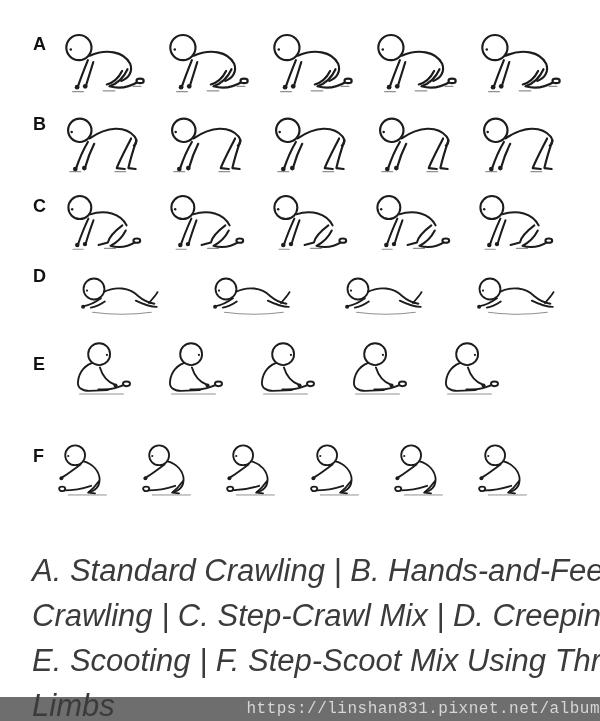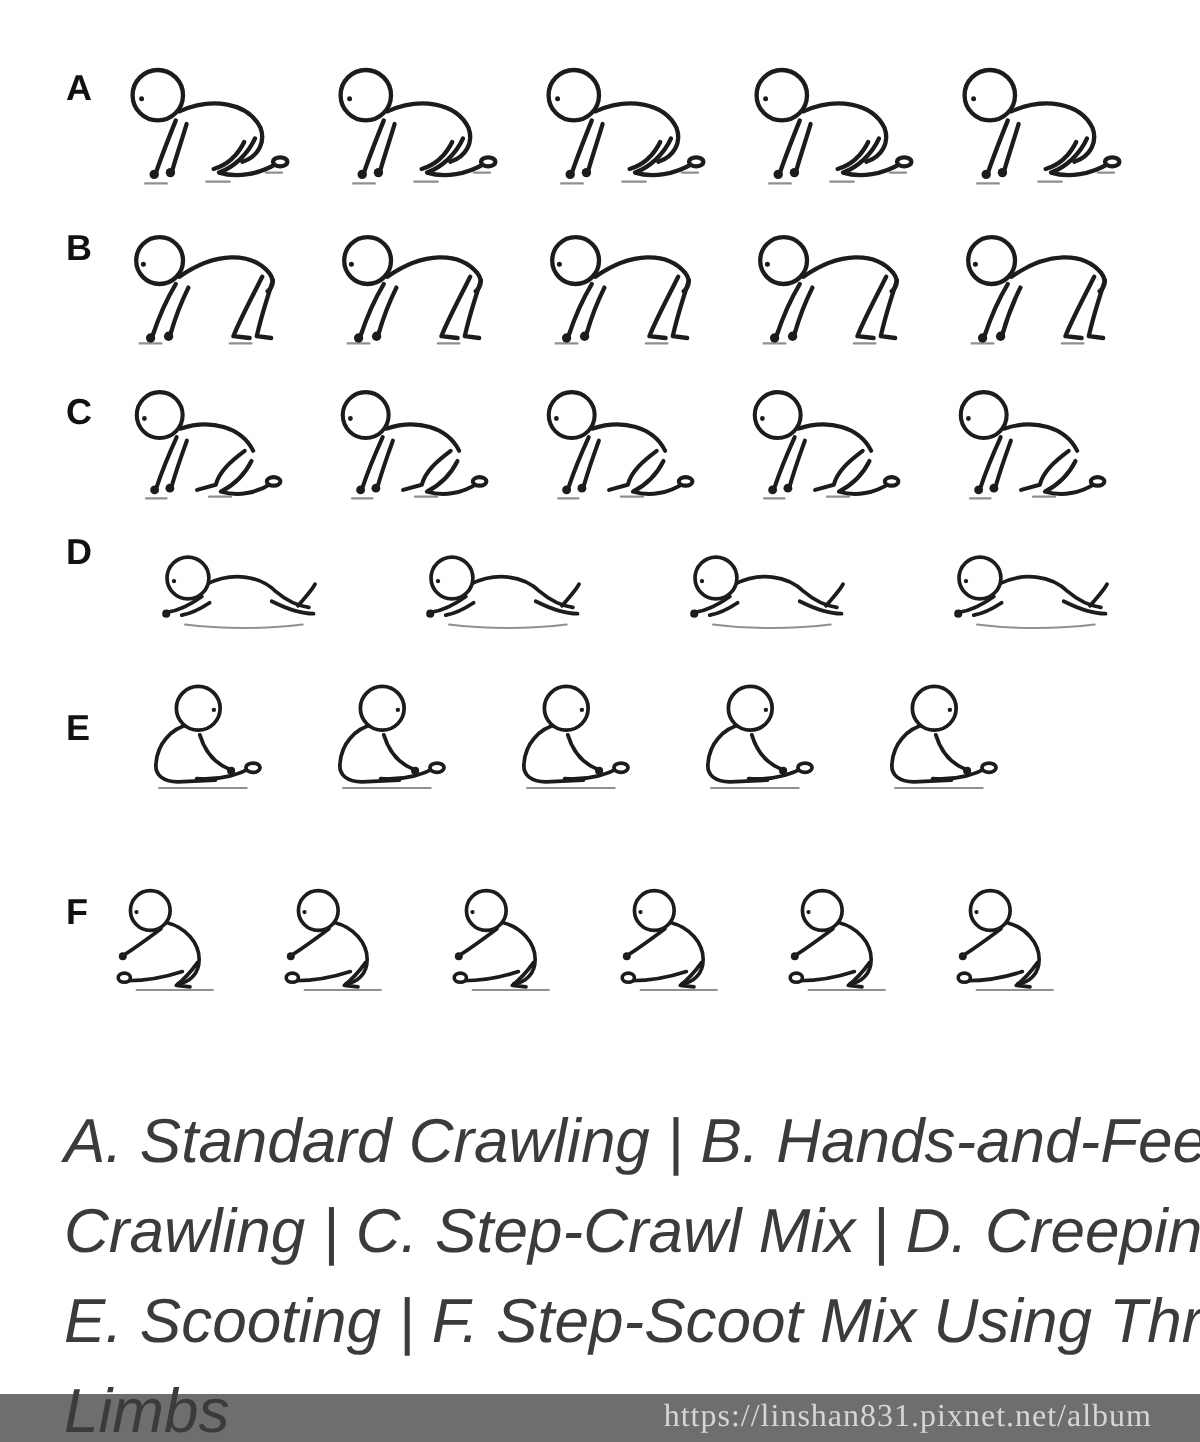--- a/index.html
+++ b/index.html
@@ -39,22 +39,22 @@
     position:relative;z-index:2;
     margin-top:36px;padding-left:32px;
     font-style:italic;font-weight:300;
     font-size:31px;line-height:45px;
     color:#3b3b3b;
     white-space:nowrap;
   }
   #watermark-bar{
     position:absolute;left:0;right:0;bottom:0;height:24px;z-index:1;
     background:#6e6e6e;
-    text-align:right;box-sizing:border-box;padding-right:24px;
-    font-family:Liberation Serif, serif;
+    text-align:right;box-sizing:border-box;padding-right:0;
+    font-family:Liberation Mono, monospace;
     font-size:16px;line-height:24px;letter-spacing:0.5px;
     color:#d6d6d6;
   }
   #symbol-defs{position:absolute;width:0;height:0;overflow:hidden;}
 </style>
 </head>
 <body style="background: rgb(255, 255, 255);">
 
 <svg id="symbol-defs" aria-hidden="true" xmlns="http://www.w3.org/2000/svg">
 

